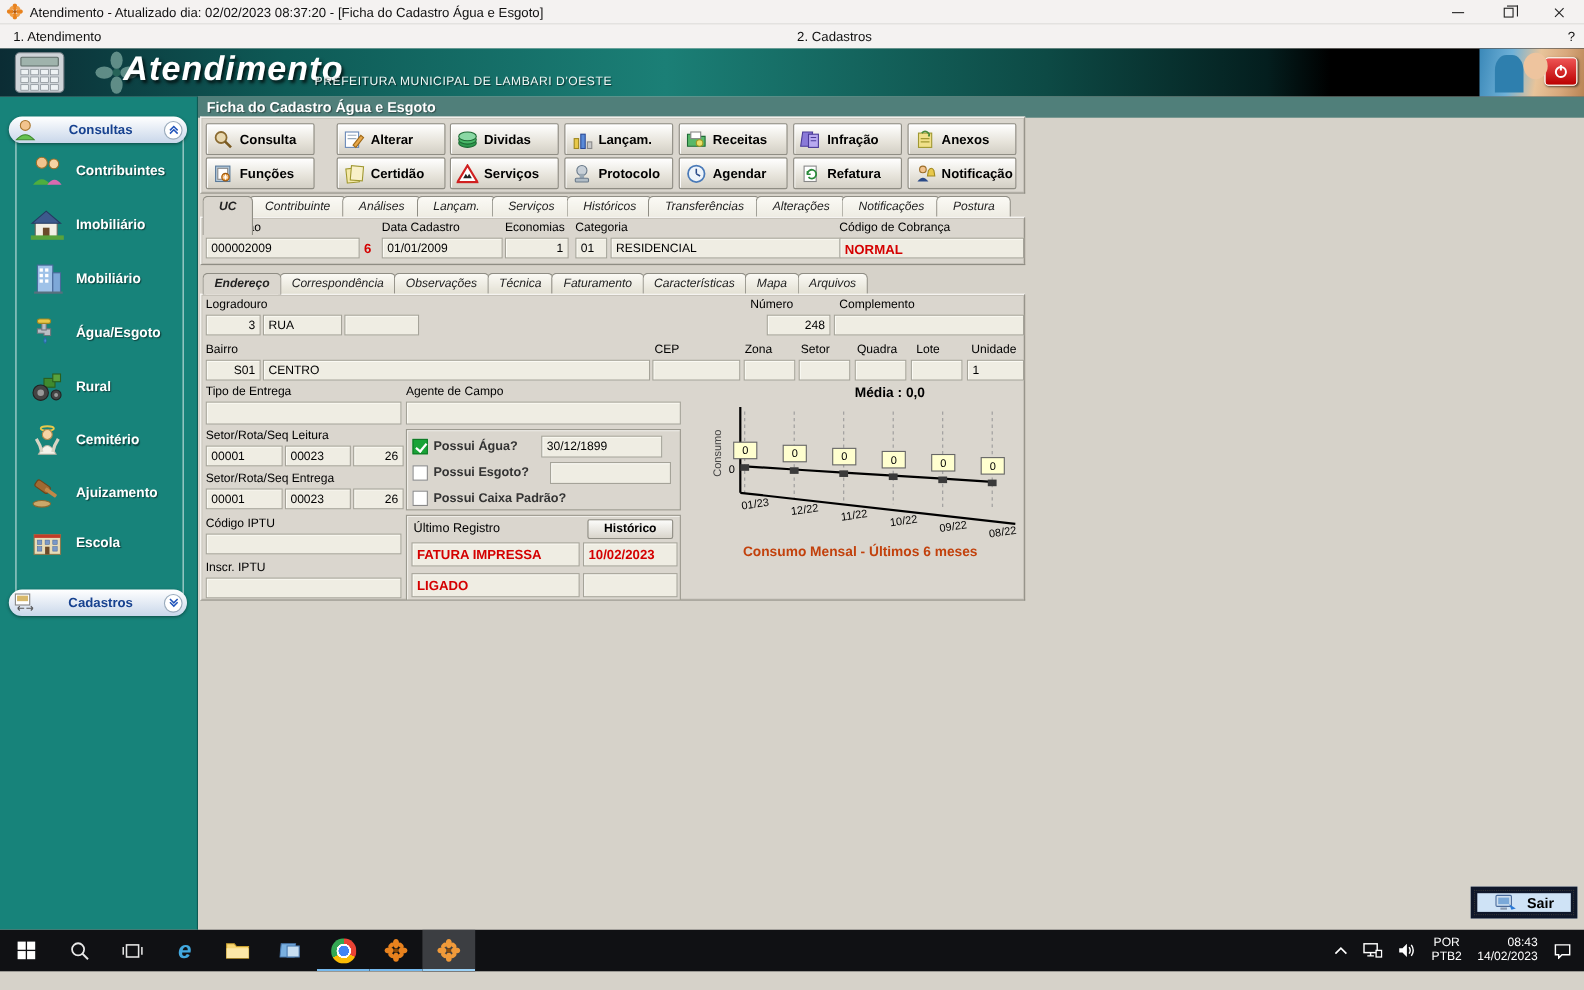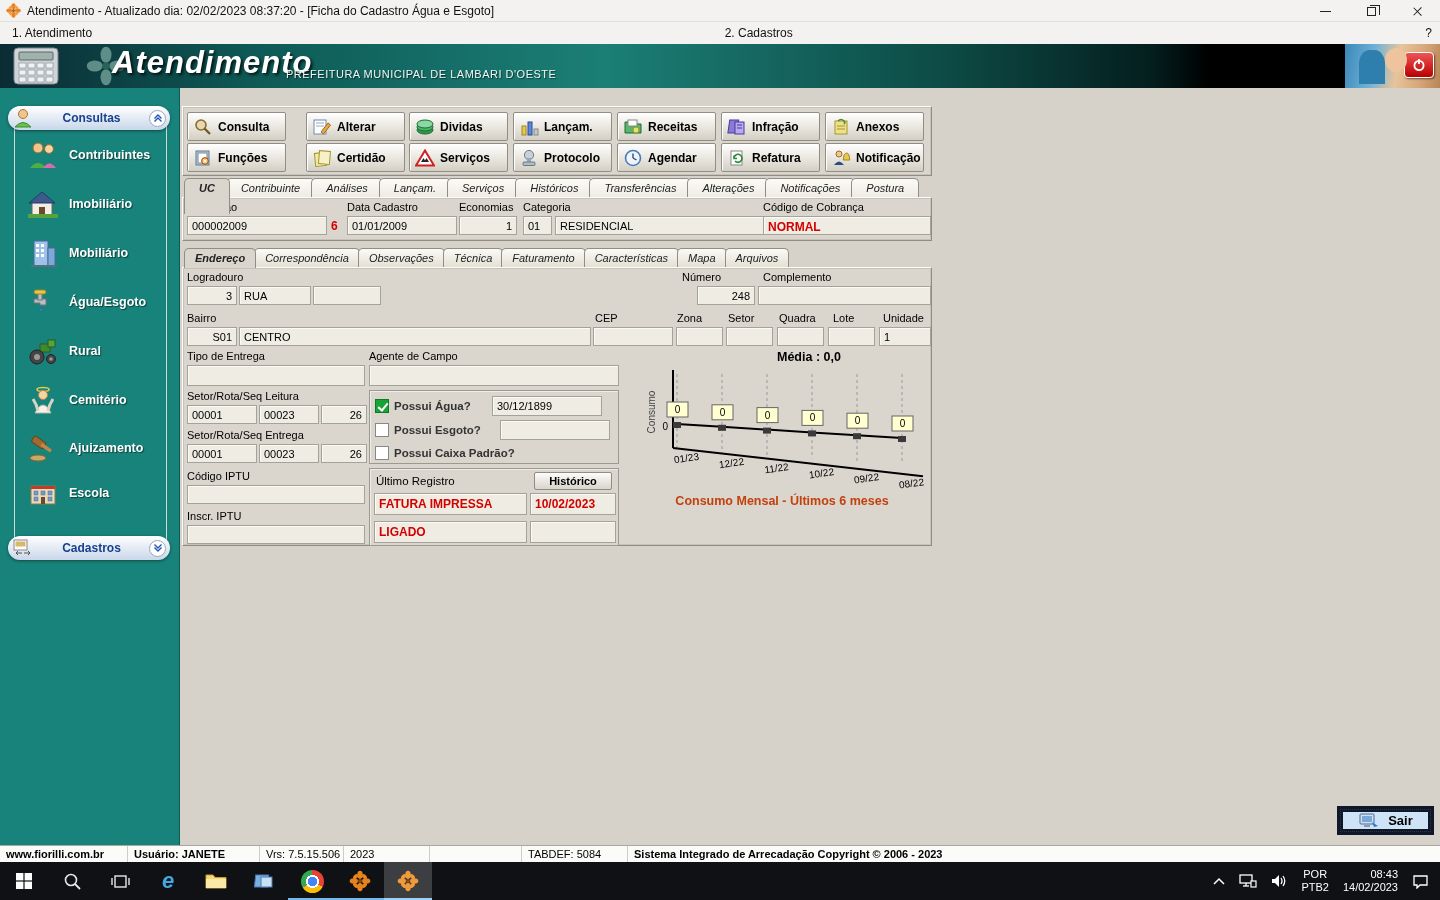--- a/index.html
+++ b/index.html
@@ -301,20 +301,21 @@
         <span class="ptxt">Cadastros</span>
         <div class="chevcircle">
           <svg width="10" height="10" viewBox="0 0 10 10">
               <path d="M1.5 1.5 L5 5 L8.5 1.5 M1.5 4.5 L5 8 L8.5 4.5" fill="none" stroke="#2255bb" stroke-width="1.4"></path>
             </svg>
         </div>
       </div>
     </div>
 
     <div class="content">
+      <div class="pgtitle">Ficha do Cadastro Água e Esgoto</div>
 
       <div class="panel3d" style="left:2px; top:18px; width:750px; height:70px;">
 
         <div class="tbtn" style="left:4px; top:5px;">
           <svg width="20" height="18" viewBox="0 0 20 18">
               <circle cx="8" cy="7" r="5" fill="#e8d8b0" stroke="#8a6a30" stroke-width="1.6"></circle>
               <line x1="11.5" y1="10.5" x2="17" y2="16" stroke="#7a5a20" stroke-width="2.4"></line>
             </svg>
           <span>Consulta</span>
         </div>
@@ -580,29 +581,20 @@
             <rect x="2" y="2" width="14" height="10" rx="1" fill="#cfe0f0" stroke="#4a6a9a"></rect>
             <rect x="4" y="4" width="10" height="6" fill="#7aa8d8"></rect>
             <rect x="6" y="13" width="6" height="2" fill="#8a9ab0"></rect>
             <path d="M14 10 l6 4 l-4 1 z" fill="#2a7ad8"></path>
           </svg>
         <span>Sair</span>
       </div>
     </div>
   </div>
 
-  <div class="statusbar">
-    <span class="seg b" style="width:128px;">www.fiorilli.com.br</span>
-    <span class="seg b" style="width:132px;">Usuário: JANETE</span>
-    <span class="seg" style="width:84px;">Vrs: 7.5.15.506</span>
-    <span class="seg" style="width:86px;">2023</span>
-    <span class="seg" style="width:92px;"></span>
-    <span class="seg" style="width:106px;">TABDEF: 5084</span>
-    <span class="seg b">Sistema Integrado de Arrecadação Copyright © 2006 - 2023</span>
-  </div>
 
   <div class="taskbar">
     <div class="slot">
       <svg width="18" height="18" viewBox="0 0 18 18">
           <g fill="#fff">
             <rect x="1" y="1" width="7.4" height="7.4"></rect>
             <rect x="9.6" y="1" width="7.4" height="7.4"></rect>
             <rect x="1" y="9.6" width="7.4" height="7.4"></rect>
             <rect x="9.6" y="9.6" width="7.4" height="7.4"></rect>
           </g>

